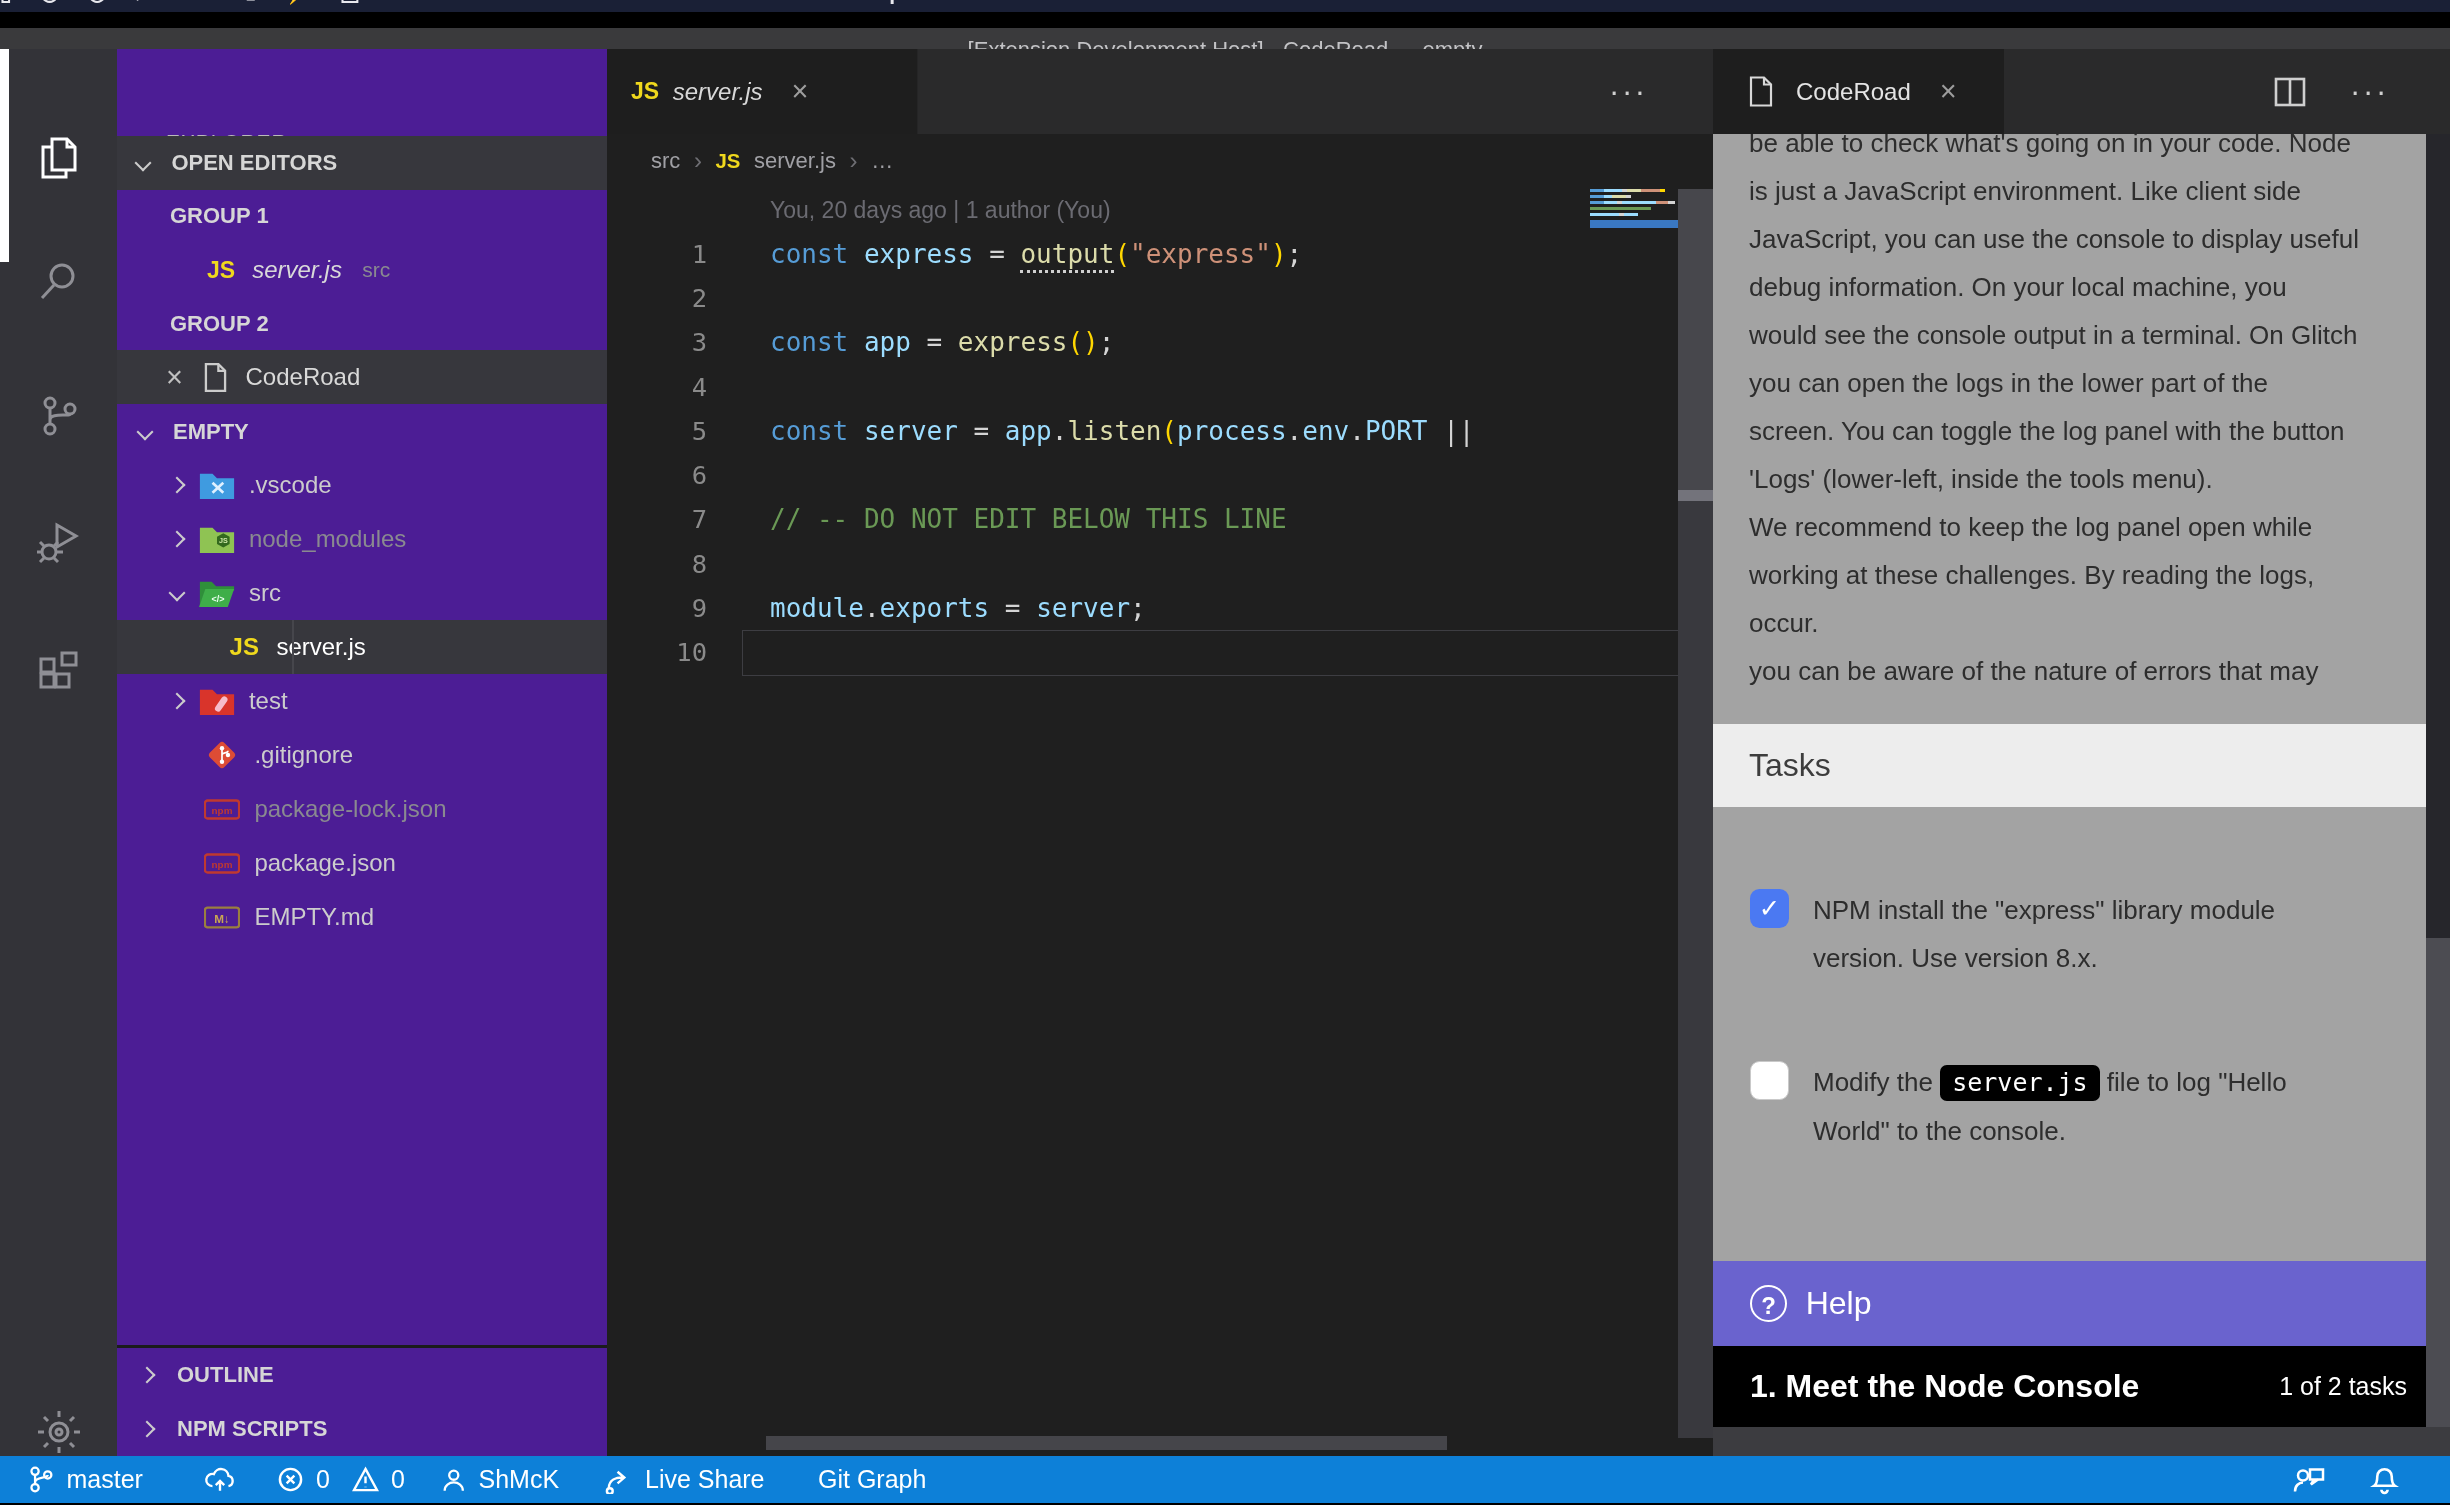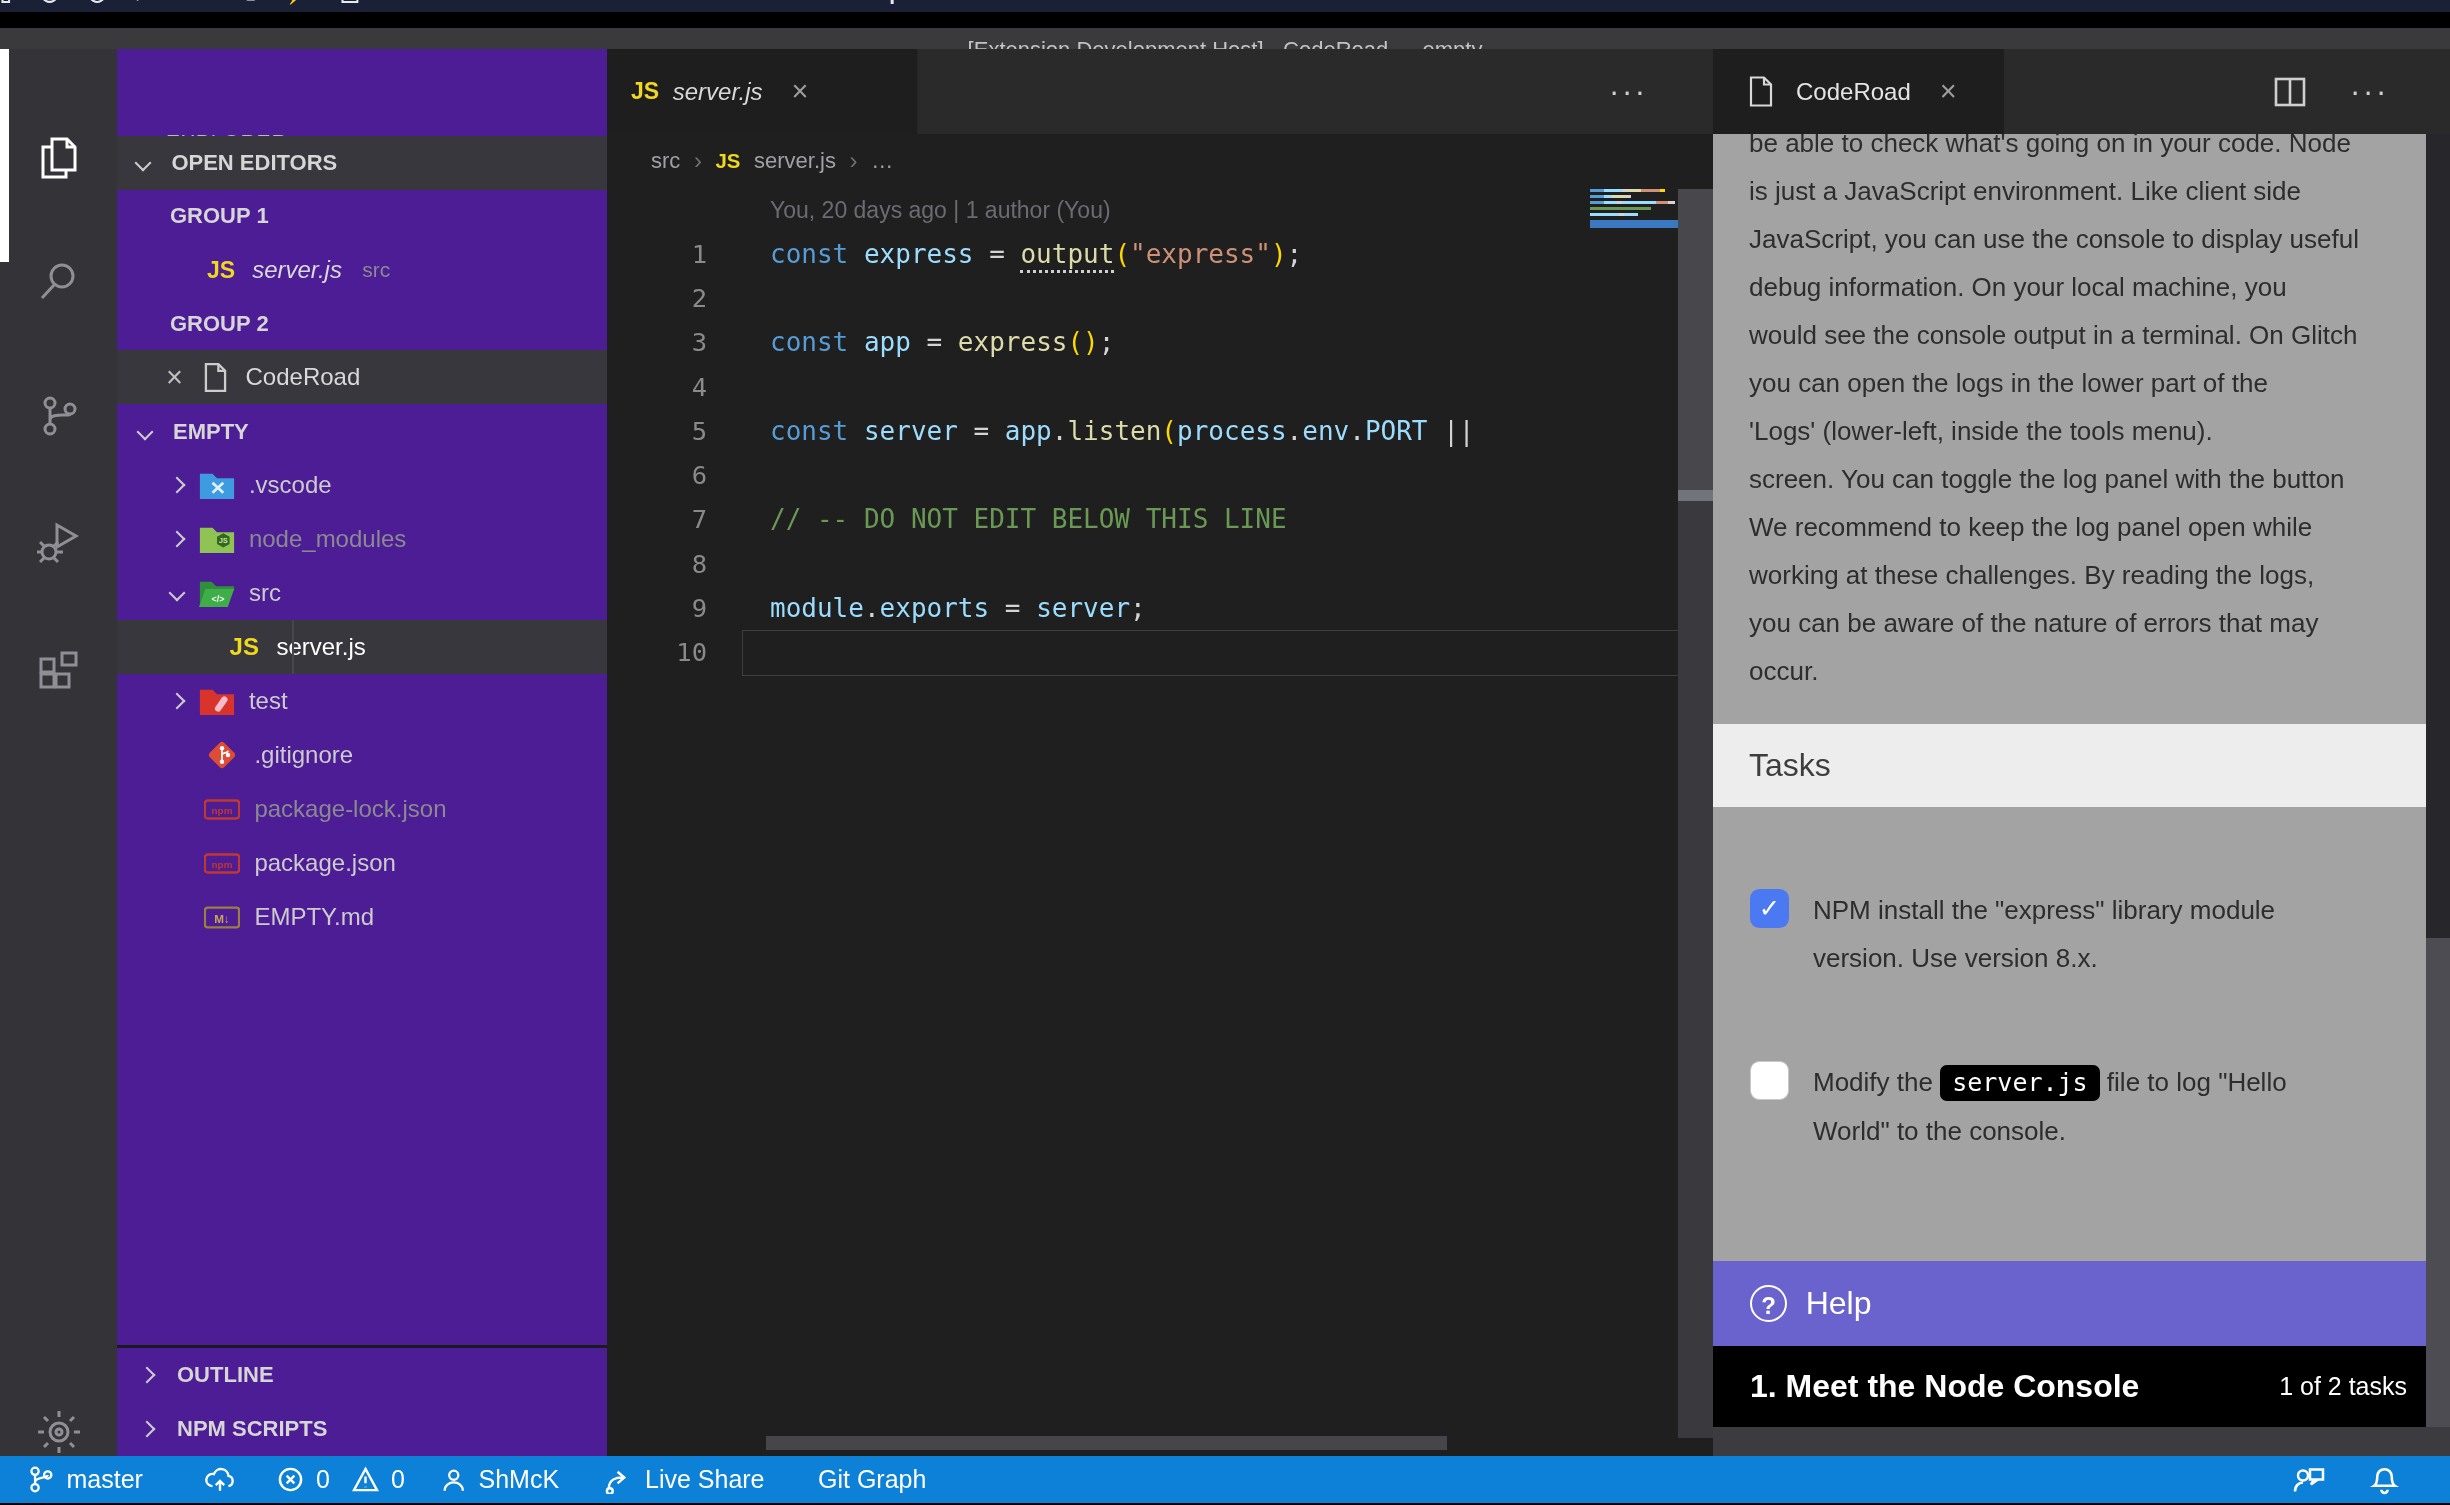--- a/index.html
+++ b/index.html
@@ -415,26 +415,26 @@
     <div class="pn-action ellipsis-btn" style="left:631px;">···</div>
 
     <div class="abs" id="webview">
       <div id="para">
           <div>be able to check what's going on in your code. Node</div>
           <div>is just a JavaScript environment. Like client side</div>
           <div>JavaScript, you can use the console to display useful</div>
           <div>debug information. On your local machine, you</div>
           <div>would see the console output in a terminal. On Glitch</div>
           <div>you can open the logs in the lower part of the</div>
+          <div>screen. You can toggle the log panel with the button</div>
           <div>'Logs' (lower-left, inside the tools menu).</div>
-          <div>screen. You can toggle the log panel with the button</div>
           <div>We recommend to keep the log panel open while</div>
           <div>working at these challenges. By reading the logs,</div>
+          <div>occur.</div>
           <div>you can be aware of the nature of errors that may</div>
-          <div>occur.</div>
         </div>
       <div id="tasks-band">
         <span class="t">Tasks</span>
       </div>
       <div class="task" style="top:752px;">
         <div class="cb on">✓</div>
         <div class="txt">
           <div>NPM install the "express" library module</div>
           <div>version. Use version 8.x.</div>
         </div>

